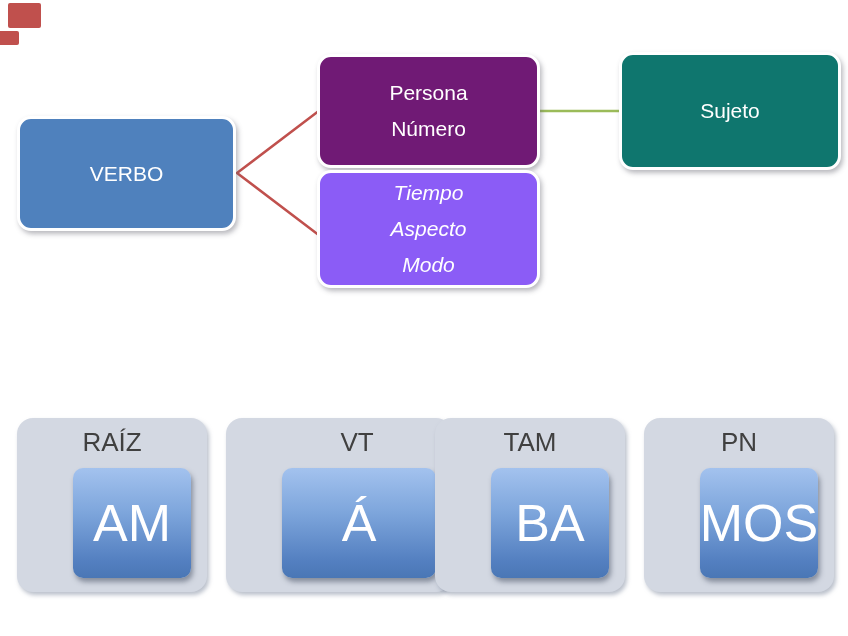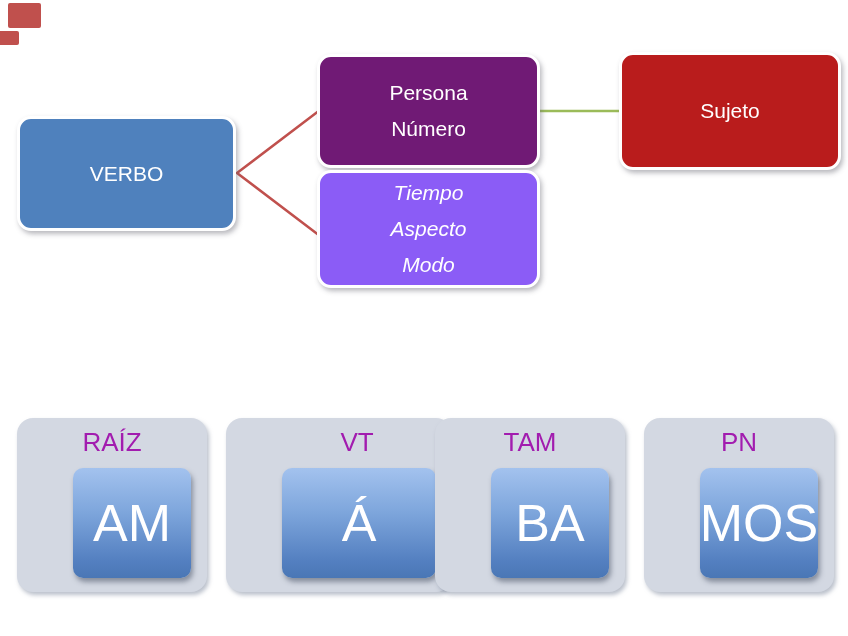--- a/index.html
+++ b/index.html
@@ -38,42 +38,42 @@
     flex-direction: column;
     align-items: center;
     justify-content: center;
     text-align: center;
     font-size: 21px;
     line-height: 36px;
   }
   .node.blue  { background: #4f81bd; left: 17px;  top: 116px; width: 219px; height: 115px; }
   .node.red-a { background: #701a75; left: 317px; top: 54px;  width: 223px; height: 114px; }
   .node.red-b { background: #8b5cf6; left: 317px; top: 170px; width: 223px; height: 118px; font-style: italic; }
-  .node.green { background: #b91c1c; left: 619px; top: 52px;  width: 222px; height: 118px; }
+  .node.green { background: #0f766e; left: 619px; top: 52px;  width: 222px; height: 118px; }
 
   
   .card {
     position: absolute;
     top: 418px;
     width: 190px;
     height: 174px;
     background: #d3d8e2;
     border-radius: 16px;
     box-shadow: 2px 3px 4px rgba(130,140,160,0.55);
   }
   .card.c0 { left: 17px; }
   .card.c1 { left: 226px; padding-left: 36px; }
   .card.c2 { left: 435px; }
   .card.c3 { left: 644px; }
   .card .label {
     margin-top: 9px;
     text-align: center;
     font-size: 26px;
     line-height: 1.2;
-    color: #a21caf;
+    color: #404040;
   }
   .card .chip {
     position: absolute;
     left: 16px; right: 16px; top: 50px; bottom: 14px;
     border-radius: 10px;
     background: linear-gradient(180deg, #a3c2ee 0%, #7ea6dc 40%, #537fc0 85%, #4a77b5 100%);
     box-shadow: 2px 4px 5px rgba(60,70,90,0.5);
     display: flex;
     align-items: center;
     justify-content: center;

